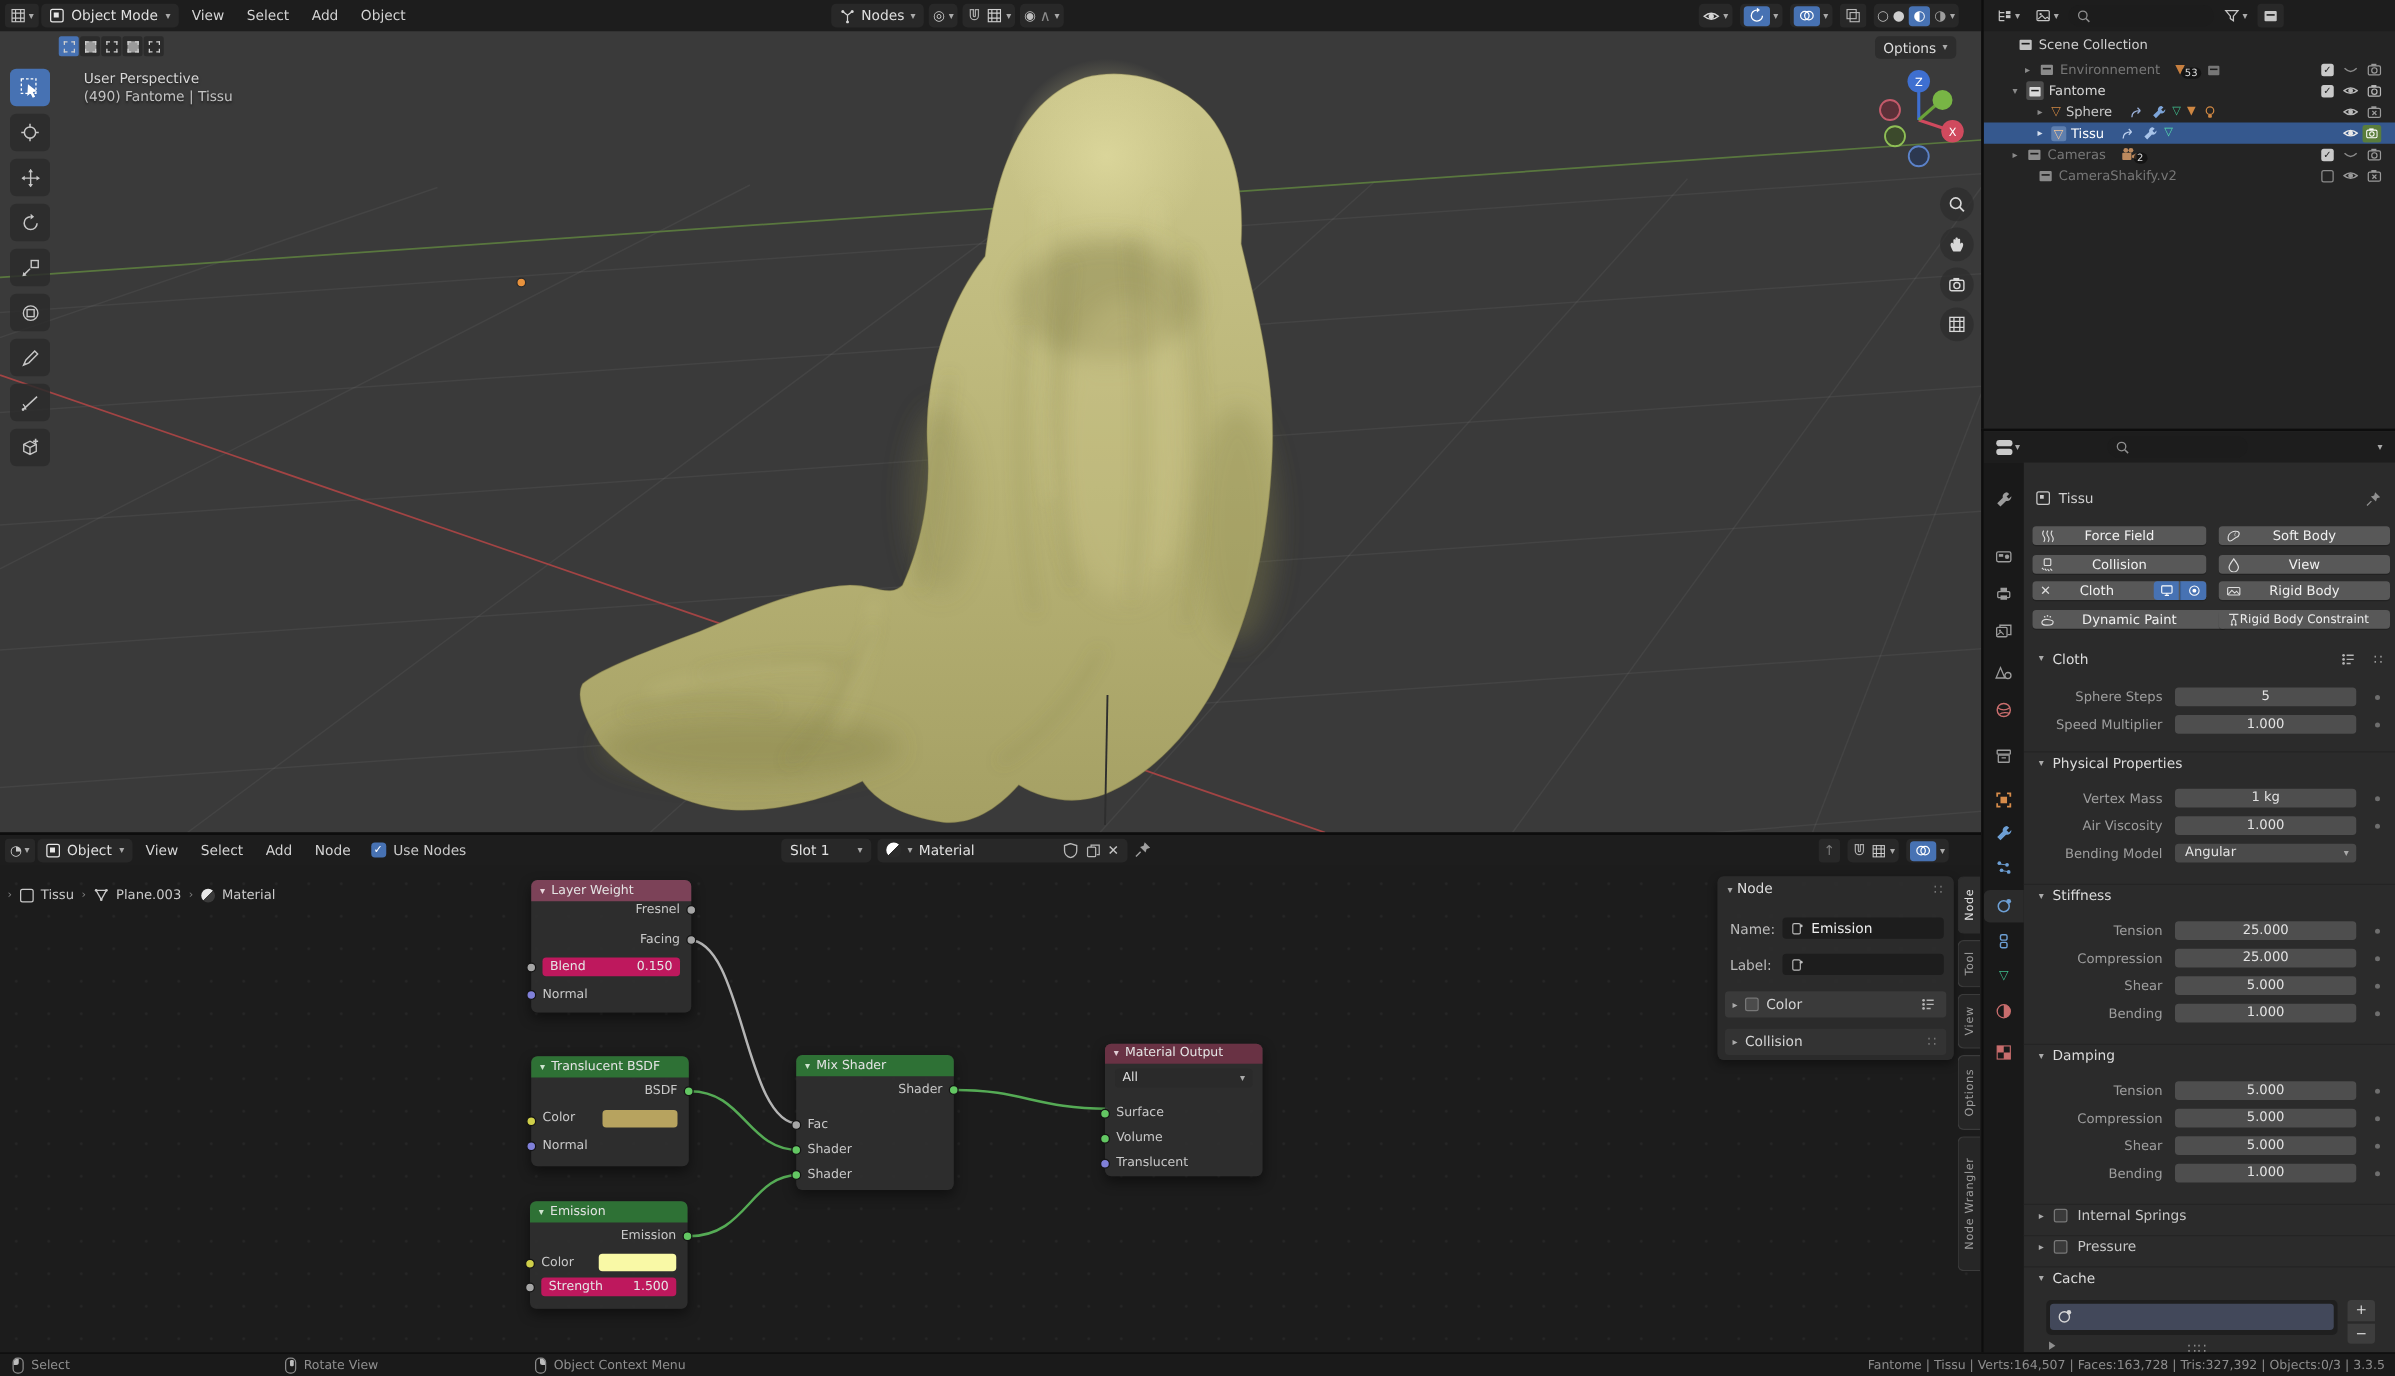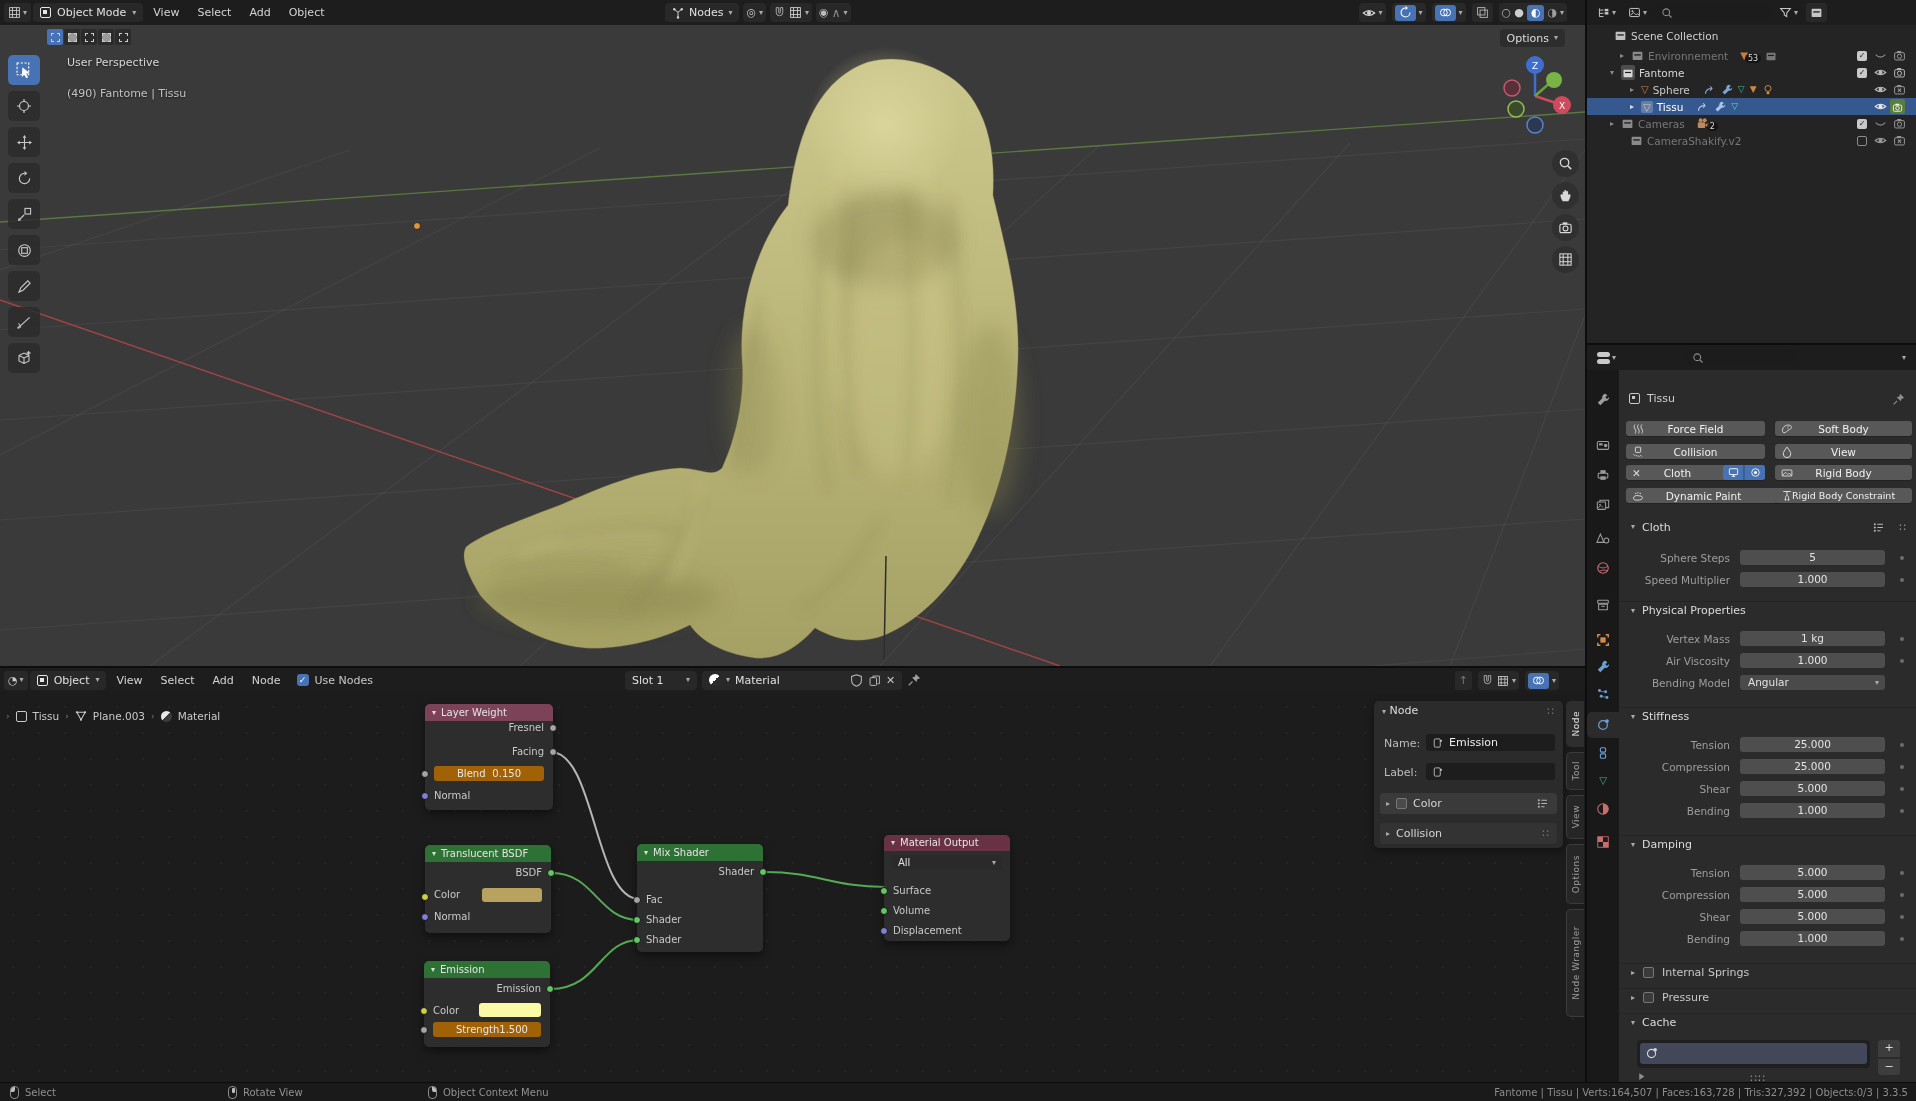--- a/index.html
+++ b/index.html
@@ -27,31 +27,31 @@
   
   .toolcol{position:absolute;left:8px;top:55px;display:flex;flex-direction:column;gap:6px}
   .toolbtn{width:32px;height:30px;background:#2b2b2bd9;border-radius:5px;display:flex;align-items:center;justify-content:center}
   .toolbtn.active{background:#4772b3}
   .selmode{position:absolute;left:47px;top:29px;display:flex;gap:1px}
   .sm{width:16px;height:16px;background:#2b2b2b;border-radius:2px;display:flex;align-items:center;justify-content:center}
   .sm.active{background:#4772b3}
   .sm i{display:block;width:9px;height:9px;border:1px dashed #cfcfcf}
   .options{position:absolute;right:20px;top:29px;height:18px;display:flex;align-items:center;gap:5px;background:#2a2a2ac9;border-radius:4px;padding:0 7px;color:#dedede}
   .vptext{position:absolute;left:67px;top:56px;color:#d8d8d8;text-shadow:0 1px 2px #0008}
-  .vptext .l2{color:#c3c3c3;margin-top:18px}
+  .vptext .l2{color:#c3c3c3;margin-top:2px}
   .navbtn{position:absolute;left:1552px;width:27px;height:27px;border-radius:50%;background:#2c2c2cb8;display:flex;align-items:center;justify-content:center}
   
   .node{position:absolute;background:#2f2f2fe8;border-radius:5px;box-shadow:0 4px 10px #0007;font-size:10px;color:#c9c9c9}
   .node .nh{height:17px;line-height:17px;padding:0 7px;border-radius:5px 5px 0 0;color:#e4e4e4;display:flex;align-items:center;gap:5px}
   .nrow{position:absolute;left:0;right:0;height:16px;line-height:16px;padding:0 9px}
   .nrow.out{text-align:right}
   .sock{position:absolute;width:8px;height:8px;border-radius:50%;border:1px solid #141414}
   .sock.l{left:-4px}.sock.r{right:-4px}
   .sg{background:#63c763}.sgr{background:#a5a5a5}.spu{background:#8080d9}.syl{background:#cfcf4a}
-  .nfield{position:absolute;background:#a16207;border-radius:3px;height:15px;display:flex;justify-content:space-between;align-items:center;padding:0 23px;color:#e6e6e6}
+  .nfield{position:absolute;background:#be185d;border-radius:3px;height:15px;display:flex;justify-content:space-between;align-items:center;padding:0 6px;color:#e6e6e6}
   .swatch{position:absolute;height:14px;border-radius:3px}
   .ndd{position:absolute;background:#2a2a2a;border-radius:3px;height:15px;display:flex;align-items:center;justify-content:space-between;padding:0 6px;color:#e0e0e0}
   
   .npanel{position:absolute;left:1374px;top:33px;width:189px;height:147px;background:#2d2d2dee;border-radius:5px;box-shadow:0 3px 8px #0006}
   .npanel .ph{position:absolute;left:8px;top:3px;color:#dedede}
   .nplab{position:absolute;color:#bdbdbd}
   .npfield{position:absolute;background:#1d1d1d;border-radius:3px;height:17px;display:flex;align-items:center;gap:5px;padding:0 6px;color:#ececec}
   .npsub{position:absolute;left:6px;right:6px;background:#3a3a3a;border-radius:3px;height:21px;display:flex;align-items:center;gap:6px;padding:0 6px;color:#d4d4d4}
   .vtab{position:absolute;left:1566px;width:18px;background:#262626;border:1px solid #3b3b3b;border-right:none;border-radius:5px 0 0 5px;color:#9d9d9d;font-size:9px;display:flex;align-items:center;justify-content:center}
   .vtab span{writing-mode:vertical-rl;transform:rotate(180deg);letter-spacing:.5px}
@@ -769,21 +769,21 @@
           <span>Material Output</span>
         </div>
       <div class="ndd" style="left:8px;right:8px;top:20px">
           <span>All</span>
           <span class="cv">▾</span>
         </div>
       <div class="nrow" style="top:48px"><span>Surface</span></div>
       <span class="sock l sg" style="top:52px"></span>
       <div class="nrow" style="top:68px"><span>Volume</span></div>
       <span class="sock l sg" style="top:72px"></span>
-      <div class="nrow" style="top:88px"><span>Displacement</span></div>
+      <div class="nrow" style="top:88px"><span>Translucent</span></div>
       <span class="sock l spu" style="top:92px"></span>
     </div>
 
     <div class="npanel">
       <div class="ph"><span class="cv">▾</span> <span>Node</span></div>
       <span style="position:absolute;right:8px;top:4px;color:#777;letter-spacing:1px">∷</span>
       <span class="nplab" style="left:10px;top:36px">Name:</span>
       <div class="npfield" style="left:52px;right:8px;top:33px">
         <svg class="i" width="12" height="12" color="#bdbdbd">
             <use href="#nodeic"></use>

